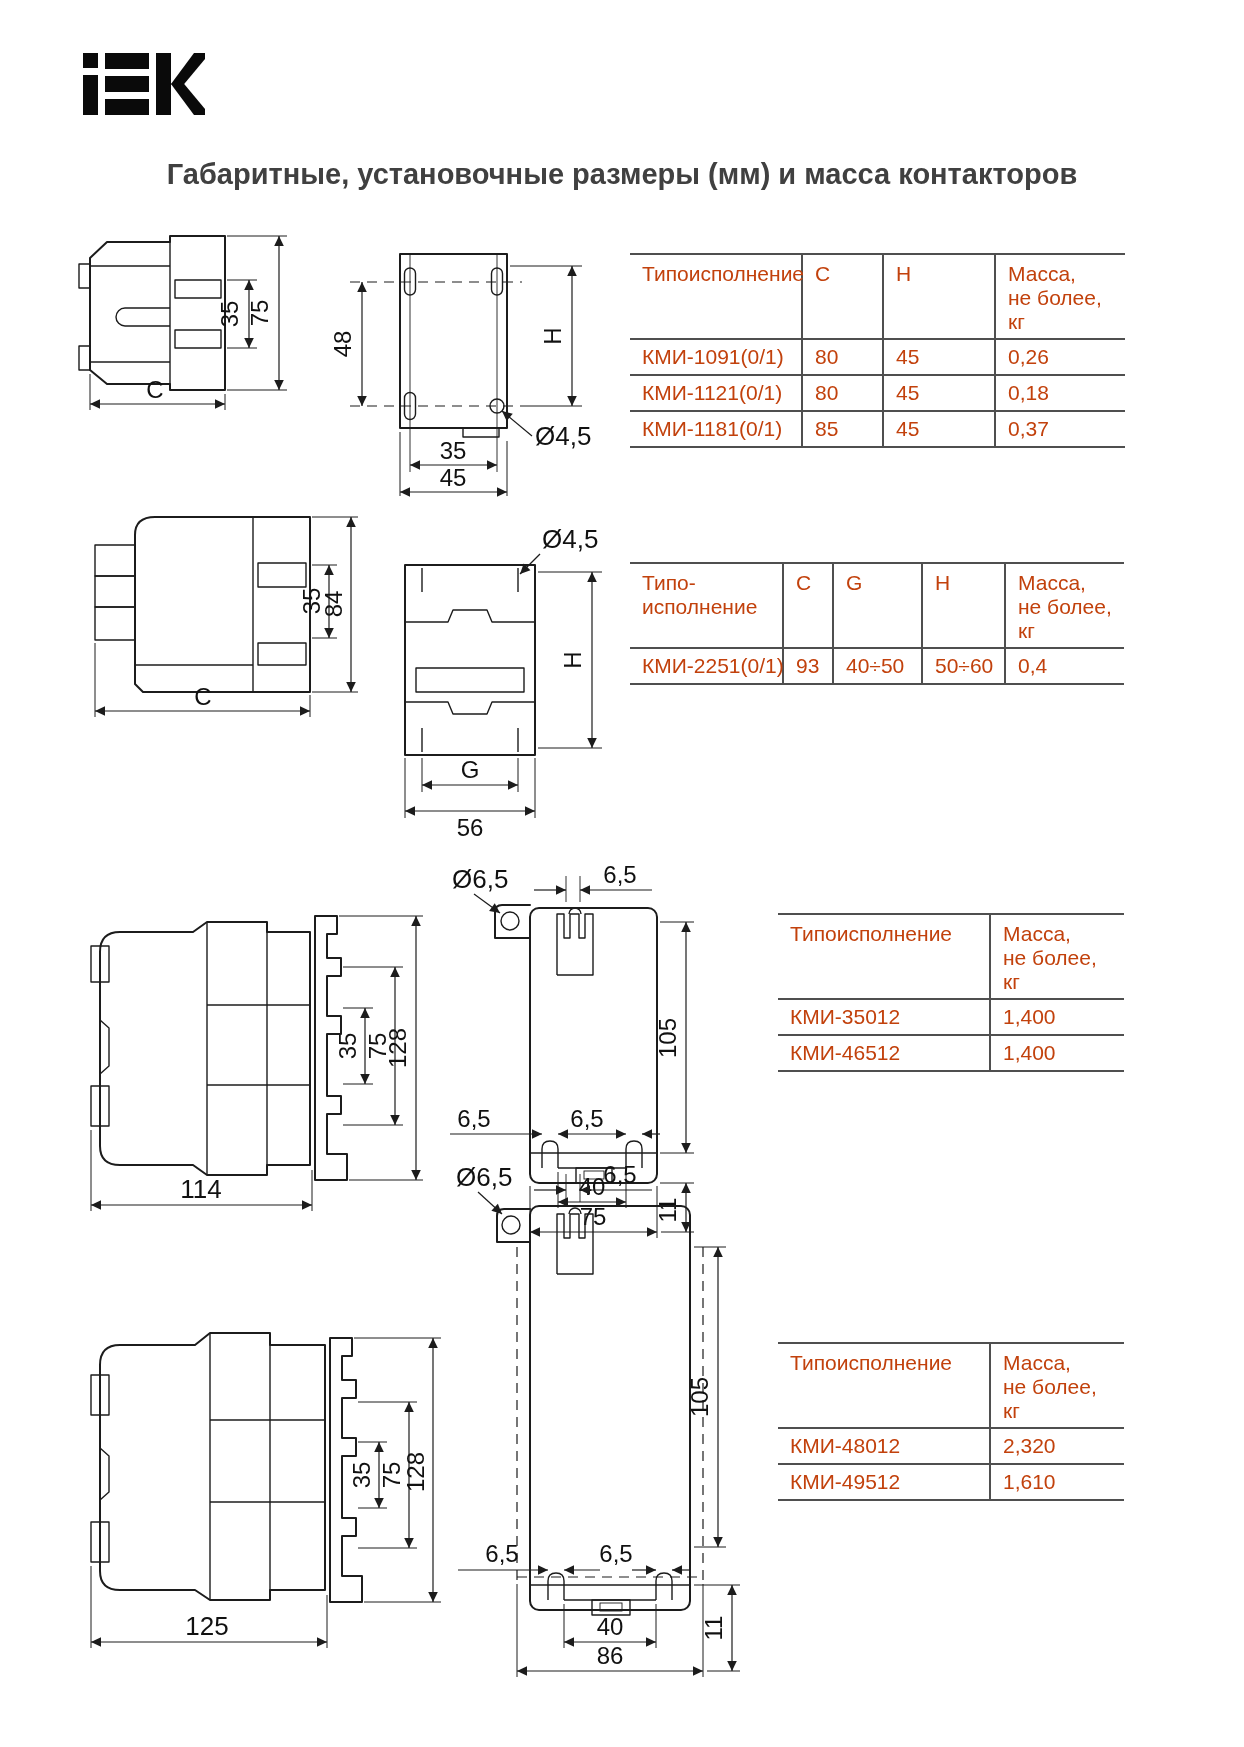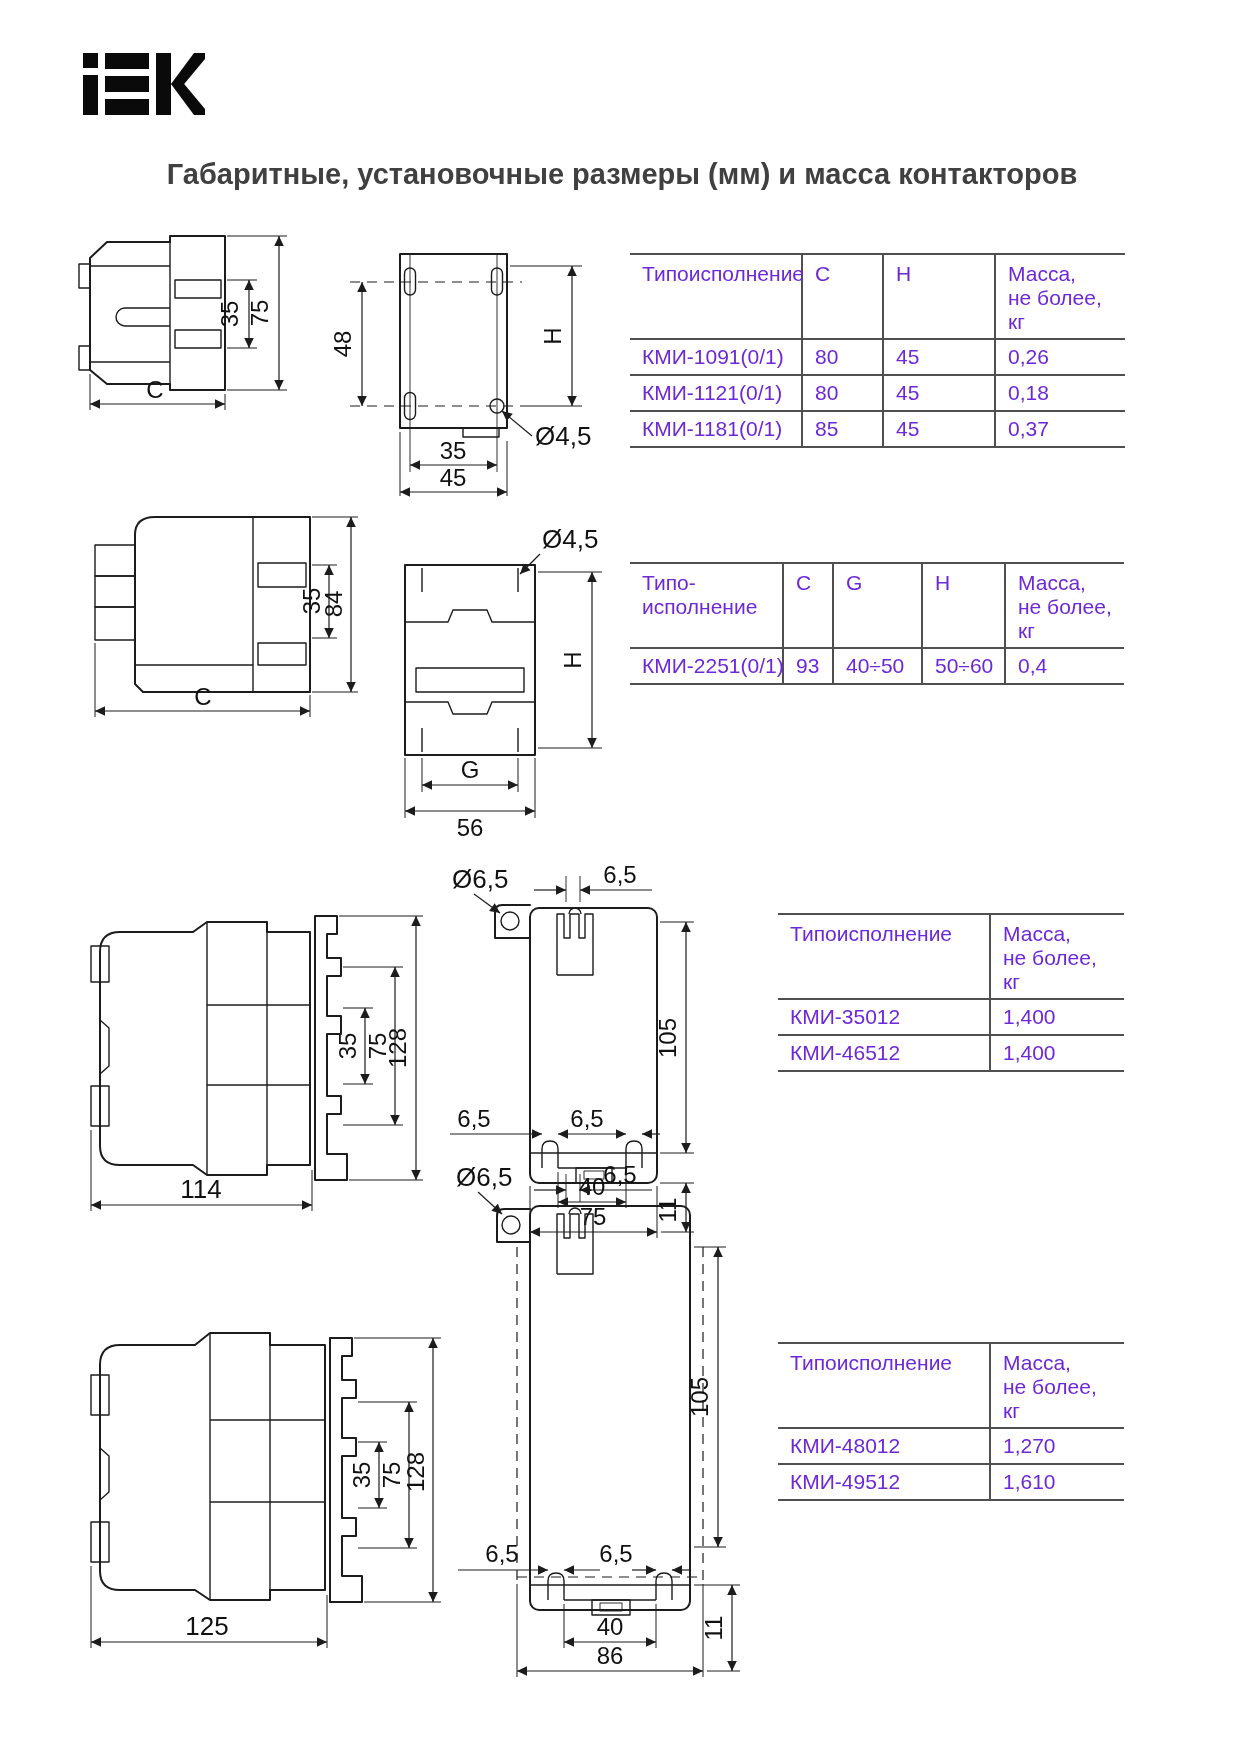--- a/index.html
+++ b/index.html
@@ -1,21 +1,21 @@
 <!DOCTYPE html>
 <html><head>
 <meta charset="utf-8">
 <style>
   *{margin:0;padding:0;box-sizing:border-box}
   html,body{background:#fff}
   body{width:1244px;height:1747px;position:relative;font-family:"Liberation Sans",sans-serif;color:#111;overflow:hidden}
   .abs{position:absolute}
   .title{position:absolute;left:0;top:158px;width:1244px;text-align:center;font-size:29px;font-weight:bold;color:#404040;letter-spacing:0}
   
-  table.spec{position:absolute;border-collapse:collapse;table-layout:fixed;font-size:21px;color:#6d28d9;background:#fff}
+  table.spec{position:absolute;border-collapse:collapse;table-layout:fixed;font-size:21px;color:#c2410c;background:#fff}
   table.spec th{font-weight:normal;text-align:left;vertical-align:top;padding:7px 6px 4px 12px;border-top:2px solid #4f4f4f;border-bottom:2px solid #4f4f4f}
   table.spec td{text-align:left;vertical-align:middle;padding:2px 6px 2px 12px;border-bottom:2px solid #4f4f4f;height:36px}
   table.spec th+th,table.spec td+td{border-left:2px solid #4f4f4f}
   table.spec thead tr{height:65px}
   .wsp{white-space:pre-line}
   
   svg{position:absolute;overflow:visible}
   .o{fill:none;stroke:#1c1c1c;stroke-width:2;stroke-linejoin:round;stroke-linecap:round}
   .o1{fill:none;stroke:#1c1c1c;stroke-width:1.4;stroke-linejoin:round}
   .thin{fill:none;stroke:#1c1c1c;stroke-width:0.9}
@@ -431,20 +431,20 @@
   <thead>
     <tr>
       <th>Типоисполнение</th>
       <th class="wsp">Масса,
 не более, кг</th>
     </tr>
   </thead>
   <tbody>
     <tr>
       <td>КМИ-48012</td>
-      <td>1,270</td>
+      <td>2,320</td>
     </tr>
     <tr>
       <td>КМИ-49512</td>
       <td>1,610</td>
     </tr>
   </tbody>
 </table>
 
 </body></html>

